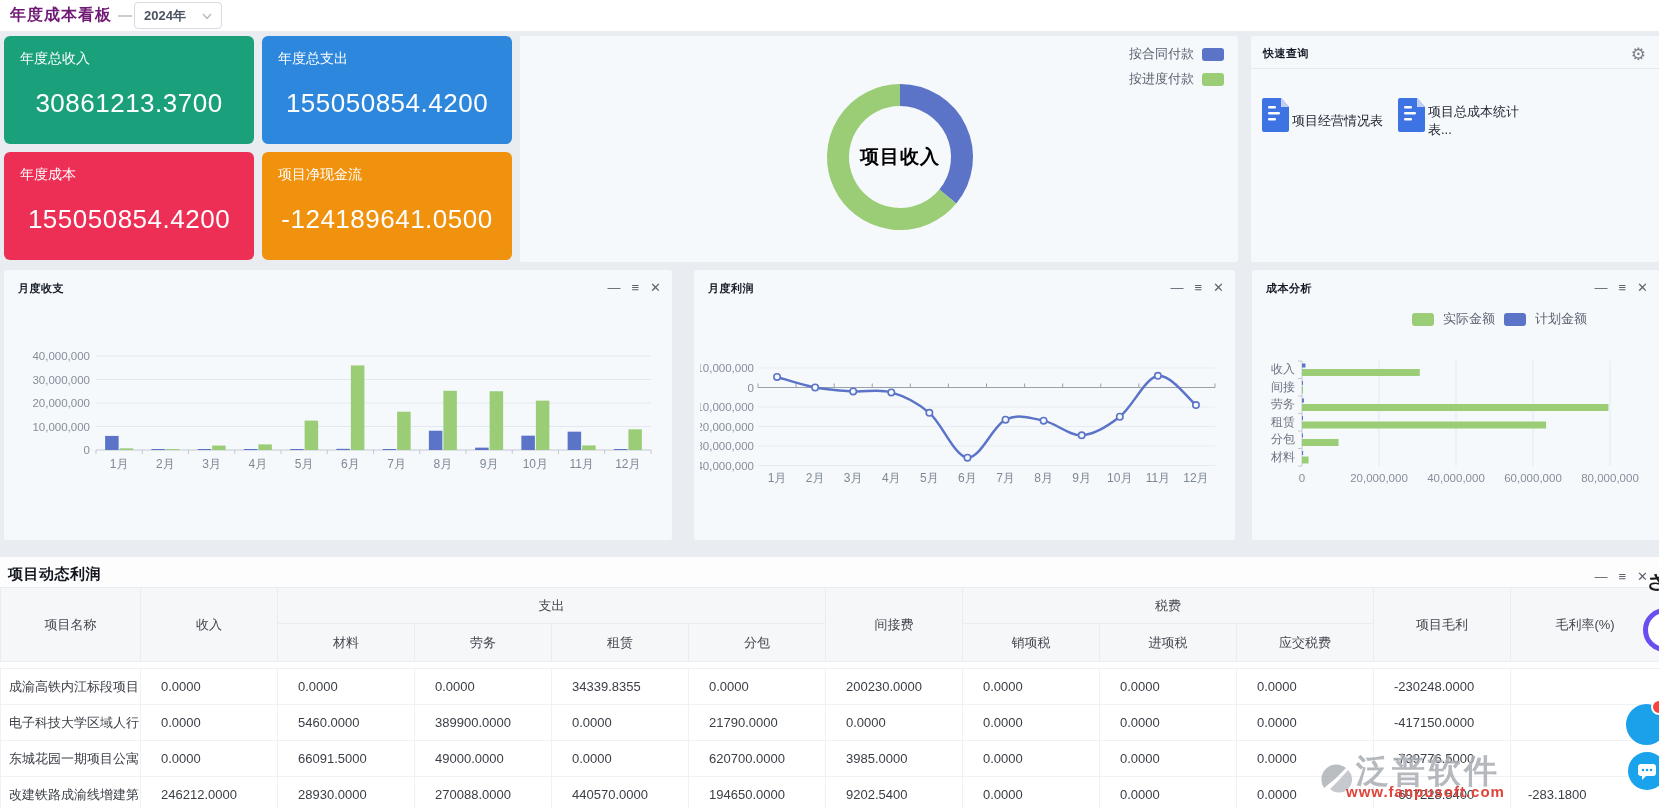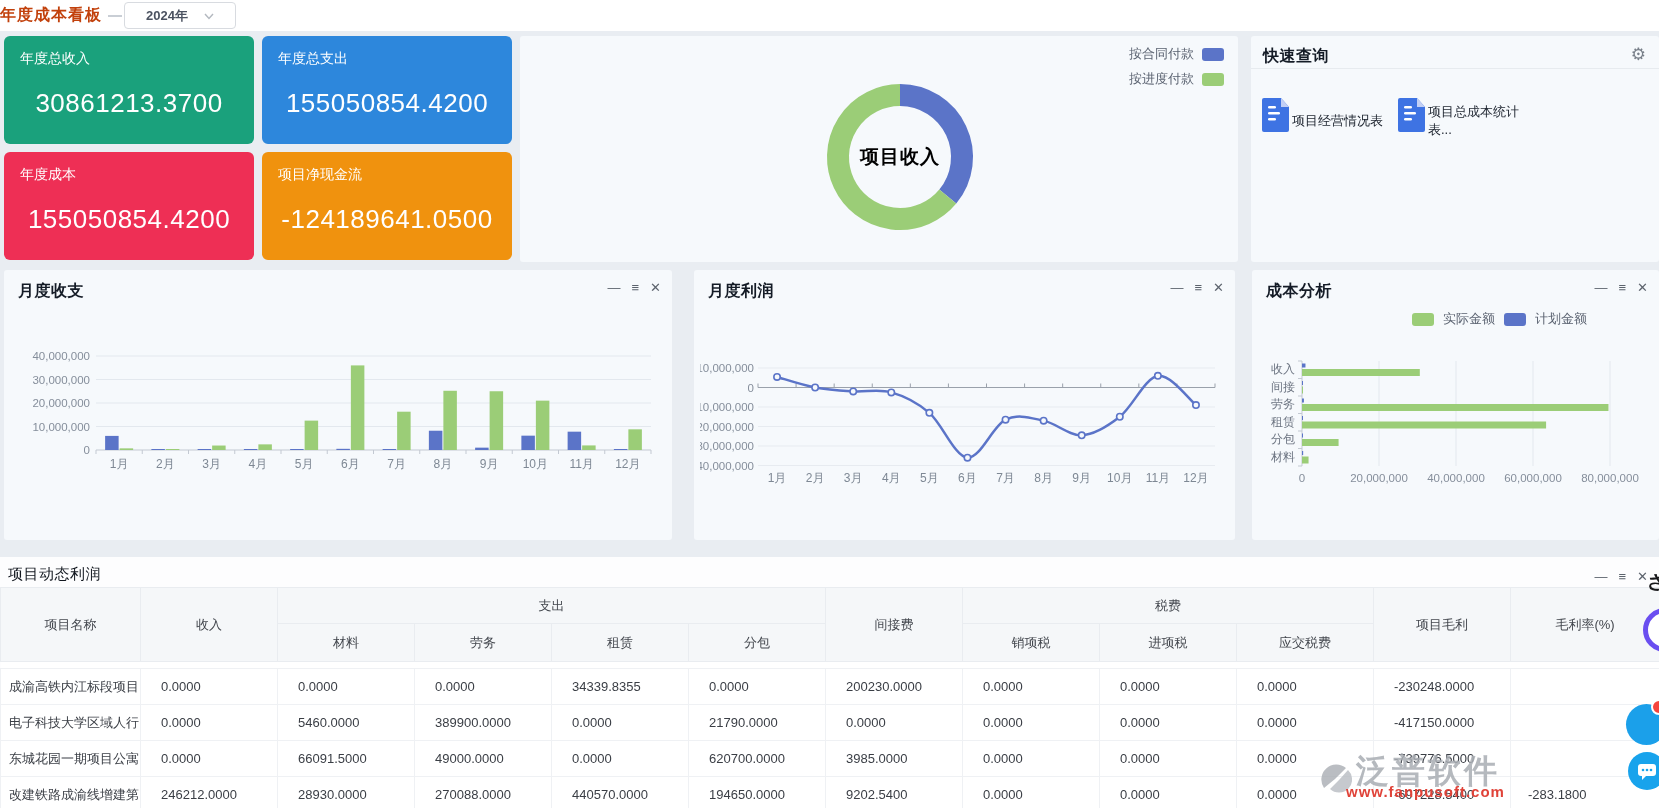--- a/index.html
+++ b/index.html
@@ -1,28 +1,28 @@
 <!DOCTYPE html>
 <html><head>
 <meta charset="utf-8">
 <style>
   html,body{margin:0;padding:0}
   .screen{position:relative;width:1659px;height:808px;background:#e9edf2;overflow:hidden;
     font-family:"Liberation Sans","DejaVu Sans",sans-serif;color:#333}
   
   .topbar{position:absolute;left:0;top:0;width:1659px;height:31px;background:#fff;display:flex;align-items:center}
-  .page-title{font-size:16px;font-weight:bold;color:#c2410c;letter-spacing:1px}
+  .page-title{font-size:16px;font-weight:bold;color:#701a75;margin-left:10px;letter-spacing:1px}
   .title-dash{width:14px;height:2px;background:#c9ced5;margin-left:6px}
   .year-select{display:flex;align-items:center;gap:16px;height:25px;border:1px solid #d8dbe0;border-radius:4px;
-    background:#fff;padding:0 21px;margin-left:2px;font-size:13px;font-weight:bold;color:#4c5familiar361;color:#4c5361;cursor:pointer}
+    background:#fff;padding:0 9px;margin-left:2px;font-size:13px;font-weight:bold;color:#4c5familiar361;color:#4c5361;cursor:pointer}
   .chev{width:10px;height:6px;position:relative}
   .chev svg{position:absolute;top:0;left:0}
   
   .panel{position:absolute;background:#f6f9fc;border-radius:3px}
-  .panel-title{position:absolute;left:14px;top:11px;font-size:16px;font-weight:bold;color:#141b26;letter-spacing:.5px}
+  .panel-title{position:absolute;left:14px;top:11px;font-size:11px;font-weight:bold;color:#141b26;letter-spacing:.5px}
   .panel-controls{position:absolute;right:11px;top:11px;display:flex;gap:11px;color:#5c636d;font-size:13px;line-height:13px}
   .panel-controls span{cursor:pointer}
   .hdr-line{position:absolute;left:0;top:32px;width:100%;height:1px;background:#e7ebef}
   
   .kpi-grid{position:absolute;left:4px;top:36px;width:508px;height:224px;display:grid;
     grid-template-columns:250px 250px;grid-template-rows:108px 108px;gap:8px}
   .kpi-card{border-radius:6px;position:relative;color:#fff;cursor:pointer}
   .kpi-label{position:absolute;left:16px;top:14px;font-size:14px}
   .kpi-value{position:absolute;left:0;right:0;top:52px;text-align:center;font-size:26px;letter-spacing:.5px}
   
@@ -35,21 +35,21 @@
   .qq-item{width:136px;display:flex;align-items:center;cursor:pointer}
   .qq-label{margin-top:9px;font-size:13px;color:#1c232e}
   .gear{position:absolute;right:13px;top:8px;font-size:17px;color:#79808a;cursor:pointer}
   
   .cost-legend{position:absolute;left:160px;top:40px;display:flex;gap:9px}
   .cleg-row{display:flex;align-items:center;gap:9px;cursor:pointer}
   .cleg-label{font-size:13px;color:#5a6270}
   svg text{font-family:"Liberation Sans","DejaVu Sans",sans-serif}
   
   .table-panel{position:absolute;left:0;top:557px;width:1659px;height:251px;background:#fdfdfe}
-  .table-title{position:absolute;left:8px;top:8px;font-size:15px;font-weight:normal;color:#12171f;letter-spacing:.5px}
+  .table-title{position:absolute;left:8px;top:8px;font-size:15px;font-weight:bold;color:#12171f;letter-spacing:.5px}
   .ptable{position:absolute;left:0;top:30px;border-collapse:collapse;table-layout:fixed;width:1659px;font-size:13px}
   .ptable th{background:#f5f7f9;font-weight:normal;color:#43474e;border:1px solid #e9ecf0;text-align:center;padding:0}
   .ptable tr.tier1 th{height:35px}
   .ptable tr.tier2 th{height:37px}
   .ptable td{background:#fff;border:1px solid #eff1f4;height:35px;padding:0 4px 0 20px;color:#3a3e45;text-align:left;overflow:hidden;white-space:nowrap}
   .ptable td.name{padding-left:8px}
   .ptable td.margin{padding-left:17px}
   .ptable tr.spacer td{height:6px;border:none;background:#fff}
   
   .wm{position:absolute;left:1318px;top:749px;display:flex;align-items:flex-end;z-index:6;pointer-events:none}

